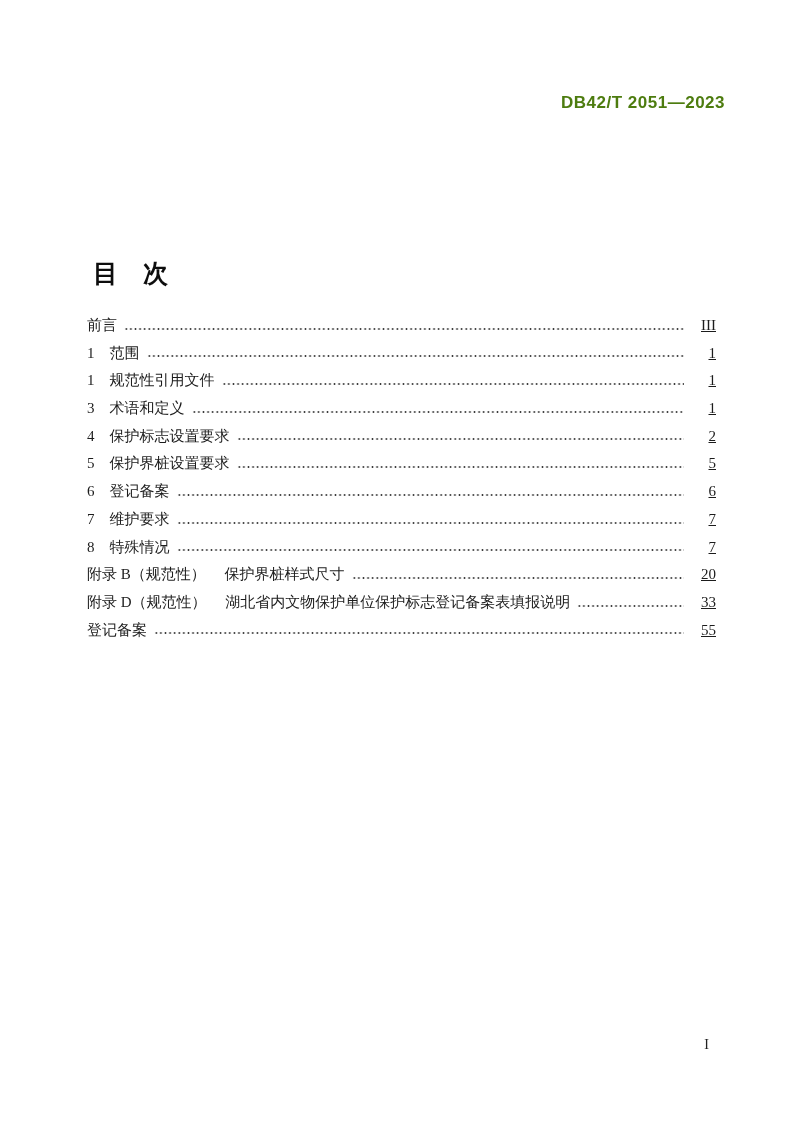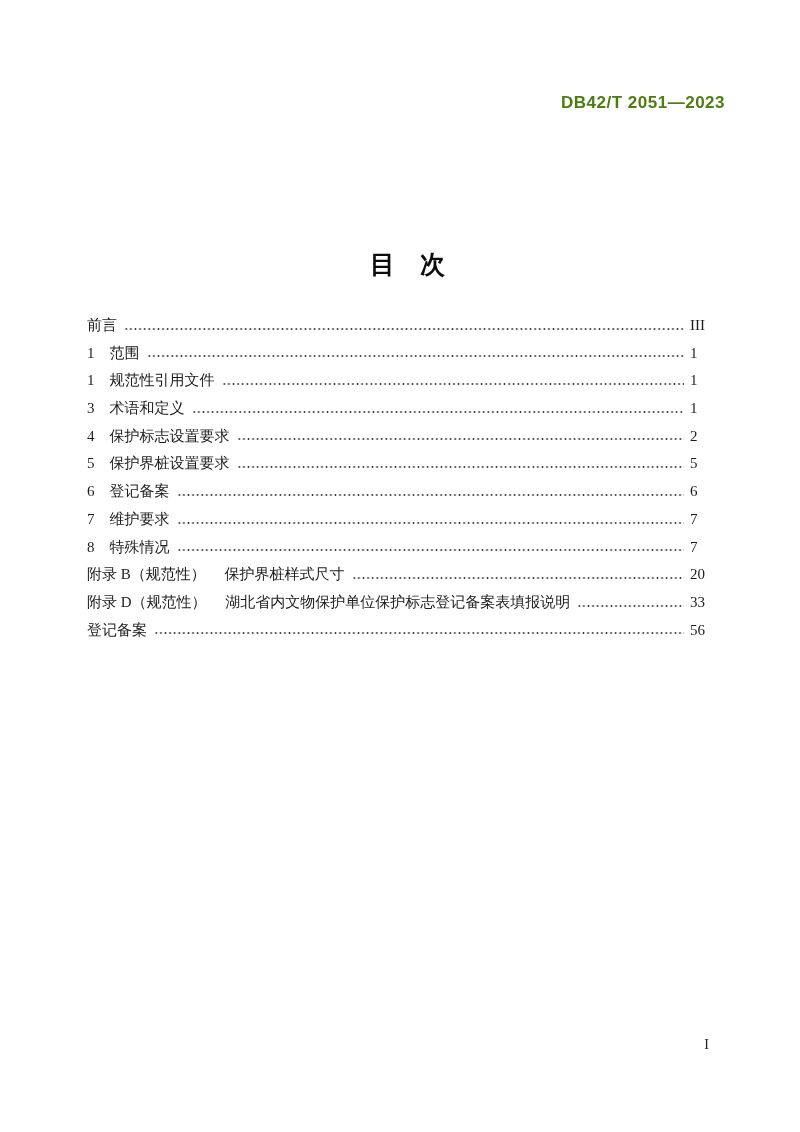--- a/index.html
+++ b/index.html
@@ -18,24 +18,23 @@
     right: 75px;
     font-family: "Liberation Sans", "DejaVu Sans", sans-serif;
     font-weight: 700;
     font-size: 17px;
     letter-spacing: 0.5px;
     color: #4d7c0f;
     white-space: pre;
   }
   .doc-title {
     position: absolute;
-    top: 248px;
+    top: 257px;
     left: 93px;
     width: 629px;
-    text-align: center;
     font-family: "DejaVu Sans", "Liberation Sans", sans-serif;
     font-weight: 700;
     font-size: 25px;
     color: #0d0d0d;
     white-space: pre;
   }
   .toc {
     position: absolute;
     top: 312px;
     left: 87px;
@@ -55,22 +54,23 @@
     flex: 1 1 auto;
     margin: 0 6px 0 7px;
     background-image: radial-gradient(circle, #3a3a3a 0.8px, transparent 1.15px);
     background-size: 4.6px 4px;
     background-repeat: repeat-x;
     background-position: 0 calc(100% - 9px);
   }
   .toc-page {
     flex: 0 0 auto;
     min-width: 26px;
-    text-align: left;
+    text-align: right;
     white-space: pre;
+    text-decoration: underline;
   }
   .page-footer {
     position: absolute;
     top: 1037px;
     left: 93px;
     width: 629px;
     text-align: right;
     padding-right: 13px;
     font-size: 14px;
     color: #222;
@@ -151,20 +151,20 @@
 
     <div class="toc-row">
       <span class="toc-label">附录 D（规范性）　 湖北省内文物保护单位保护标志登记备案表填报说明</span>
       <span class="toc-dots"></span>
       <span class="toc-page">33</span>
     </div>
 
     <div class="toc-row">
       <span class="toc-label">登记备案</span>
       <span class="toc-dots"></span>
-      <span class="toc-page">56</span>
+      <span class="toc-page">55</span>
     </div>
 
   </div>
 
   <div class="page-footer">I</div>
 
 </div>
 
 </body></html>

